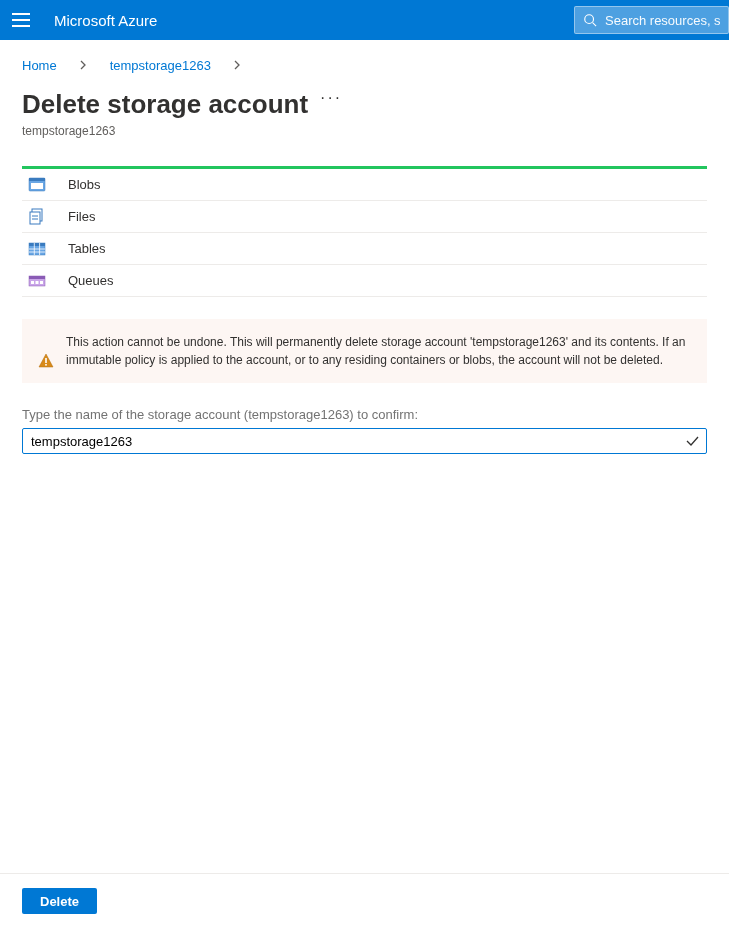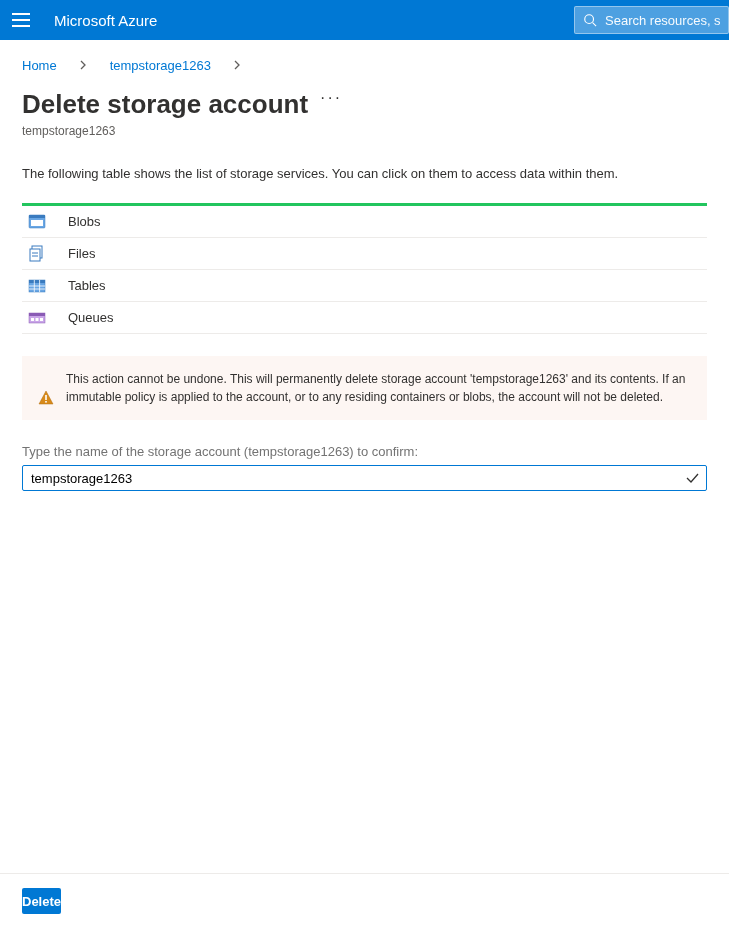--- a/index.html
+++ b/index.html
@@ -193,21 +193,21 @@
     }
     .footer {
       border-top: 1px solid #edebe9;
       padding: 14px 22px;
     }
     .delete-btn {
       background: #0078d4;
       color: white;
       border: none;
       height: 26px;
-      padding: 0 0;
+      padding: 0 18px;
       font-size: 13px;
       font-weight: 600;
       font-family: inherit;
       cursor: pointer;
       border-radius: 2px;
     }
   </style>
 </head>
 <body>
 
@@ -243,21 +243,20 @@
         </svg>
     </span>
   </div>
 
   <div class="page-title-row">
     <h1 class="page-title">Delete storage account</h1>
     <span class="ellipsis-btn">···</span>
   </div>
   <div class="subtitle">tempstorage1263</div>
 
-  <div class="description">The following table shows the list of storage services. You can click on them to access data within them.</div>
 
   <div class="service-list">
     <div class="service-row">
       <svg class="service-icon" viewBox="0 0 18 18">
         <rect x="1" y="2" width="16" height="13" rx="1" fill="#69a6e4" stroke="#3a7bbf" stroke-width="0.5"></rect>
         <rect x="1" y="2" width="16" height="3" fill="#3a7bbf"></rect>
         <rect x="3" y="7" width="12" height="6" fill="white"></rect>
       </svg>
       <span class="service-label">Blobs</span>
     </div>

